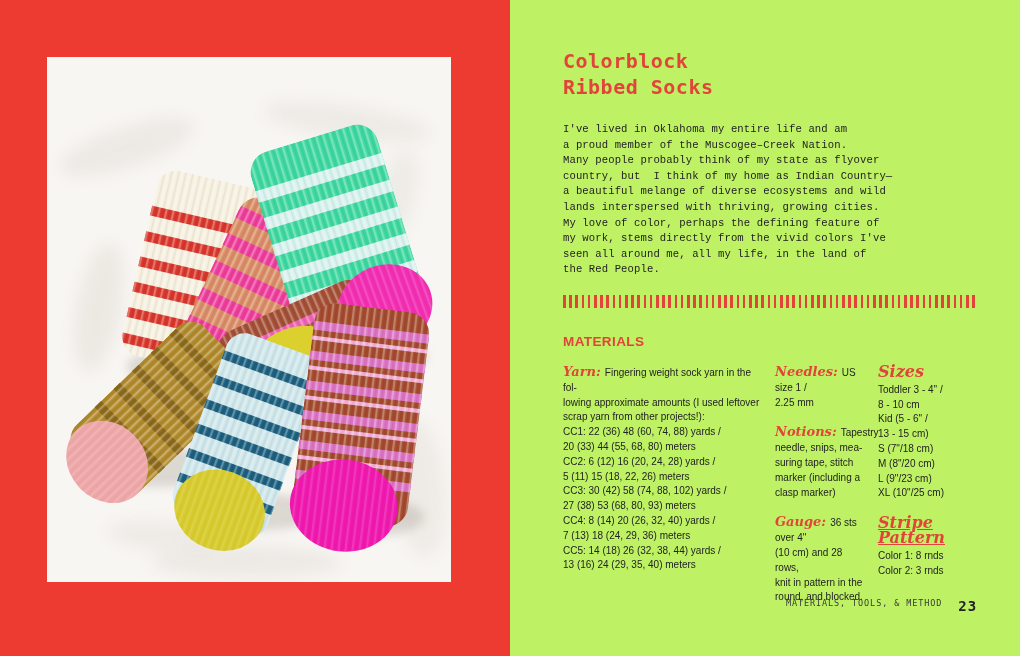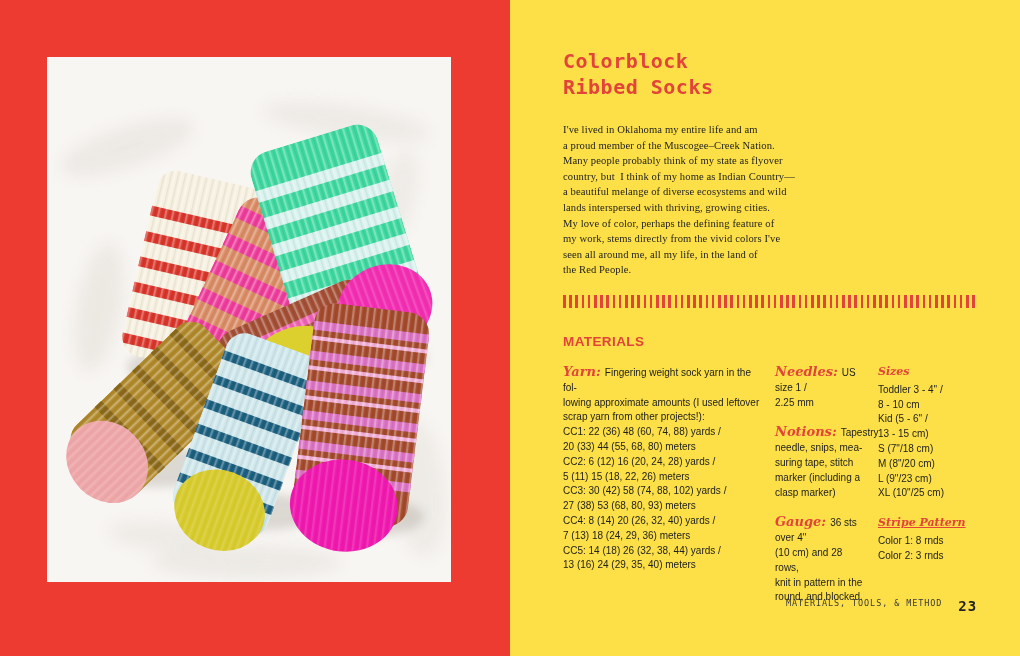--- a/index.html
+++ b/index.html
@@ -17,35 +17,35 @@
   .left-page{
     width:510px;height:656px;background:var(--page-red);
     position:relative;flex:none;
   }
   .photo-frame{
     position:absolute;left:47px;top:57px;width:404px;height:525px;
     overflow:hidden;
   }
   .photo-frame svg{display:block;}
   .right-page{
-    width:510px;height:656px;background:#fde047;
+    width:510px;height:656px;background:#bef264;
     position:relative;flex:none;
   }
   .content{
     position:absolute;left:53px;top:48px;width:415px;
   }
   .title{
     font-family:"DejaVu Sans Mono",monospace;
     font-weight:bold;color:var(--accent-red);
     font-size:20px;line-height:26px;letter-spacing:0.5px;
     margin:0;
   }
   .intro{
     margin:22px 0 0 0;
-    font-family:Liberation Serif, serif;
+    font-family:Liberation Mono, monospace;
     font-size:10.6px;line-height:15.6px;color:var(--text-dark);
     white-space:pre;letter-spacing:0.1px;
   }
   .divider{
     margin-top:17px;height:13px;width:412px;
     background:repeating-linear-gradient(90deg,var(--accent-red) 0 2.6px,transparent 2.6px 6.2px);
   }
   .materials-heading{
     margin:26px 0 0 0;
     font-size:13.5px;font-weight:bold;color:var(--accent-red);
@@ -58,21 +58,21 @@
   .col-1{width:200px;flex:none;margin-right:12px;}
   .col-2{width:91px;flex:none;margin-right:12px;}
   .col-3{width:100px;flex:none;}
   .col p{margin:0 0 15px 0;white-space:pre-line;}
   .script-label{
     font-family:"DejaVu Serif",serif;font-style:italic;font-weight:bold;
     color:var(--accent-red);margin-right:4px;font-size:13px;
   }
   .script-heading{
     display:block;font-family:"DejaVu Serif",serif;font-style:italic;font-weight:bold;
-    color:var(--accent-red);font-size:11px;margin:0 0 3px 0;
+    color:var(--accent-red);font-size:16px;margin:0 0 3px 0;
   }
   .block-gap{text-decoration:underline;}
   .footer{
     position:absolute;right:43px;bottom:42px;
     font-family:"DejaVu Sans Mono",monospace;
     font-size:8.5px;letter-spacing:0.9px;color:#3a3a3a;
     display:flex;align-items:flex-start;
   }
   .footer .page-num{font-weight:bold;margin-left:16px;font-size:14px;color:#222;}
 </style>

